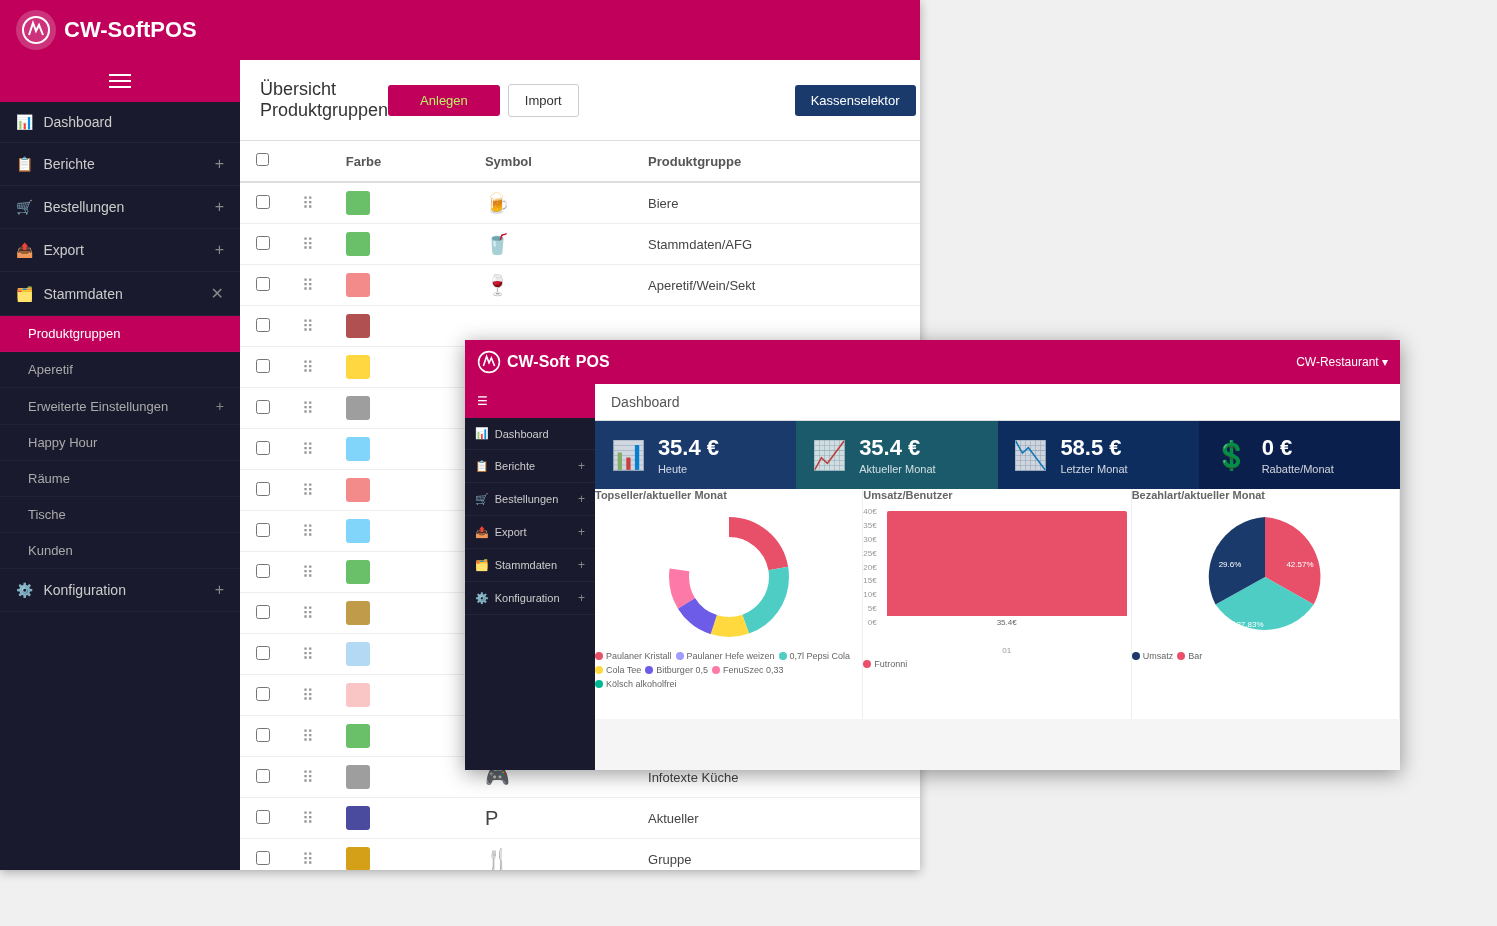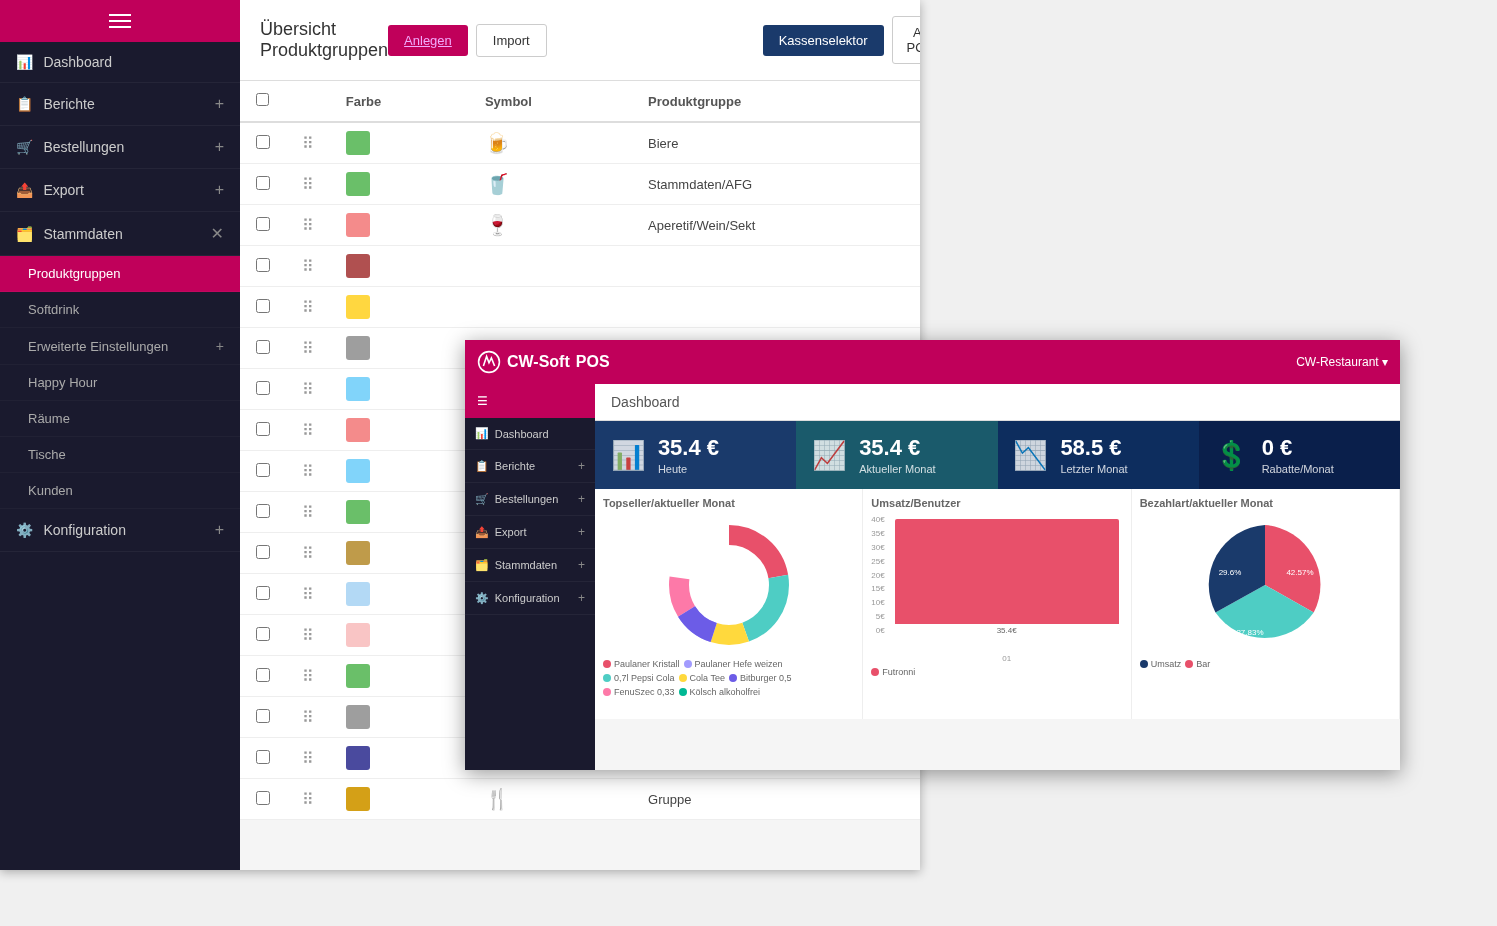--- a/index.html
+++ b/index.html
@@ -122,27 +122,26 @@
       color: #333;
       font-weight: normal;
     }
     .btn-toolbar {
       display: flex;
       gap: 8px;
       align-items: center;
     }
     .btn-primary {
       background: #c0005a;
-      color: #f0abfc;
+      color: #bef264;
       border: none;
-      padding: 8px 16px;
+      padding: 8px 32px;
       border-radius: 3px;
       cursor: pointer;
       font-size: 13px;
-      text-decoration: underline;
     }
     .btn-default {
       background: #fff;
       color: #333;
       border: 1px solid #ccc;
       padding: 8px 16px;
       border-radius: 3px;
       cursor: pointer;
       font-size: 13px;
     }
@@ -298,21 +297,21 @@
     .charts-row {
       display: flex;
       gap: 0;
       height: 230px;
       overflow: hidden;
     }
     .chart-panel {
       flex: 1;
       background: white;
       border-right: 1px solid #eee;
-      padding: 8px;
+      padding: 0;
       overflow: hidden;
     }
     .chart-title {
       font-size: 11px;
       color: #666;
       margin-bottom: 6px;
       font-weight: 600;
     }
 
     
@@ -382,20 +381,33 @@
       text-align: right;
       padding-right: 2px;
     }
 
   </style>
 </head>
 <body>
 
 <div class="main-window">
 
+  <div class="top-bar">
+    <div class="logo-area">
+      <div class="logo-icon">
+        <svg width="30" height="30" viewBox="0 0 30 30">
+          <circle cx="15" cy="15" r="13" fill="none" stroke="white" stroke-width="2"></circle>
+          <path d="M8,20 L12,8 L15,16 L18,10 L22,20" stroke="white" stroke-width="2" fill="none"></path>
+        </svg>
+      </div>
+      <div class="logo-text">
+        <span>CW-Soft</span><span>POS</span>
+      </div>
+    </div>
+  </div>
 
   <div class="main-body">
 
     <div class="sidebar">
       <button class="sidebar-menu-btn">
         <div class="hamburger">
           <span></span>
             <span></span>
             <span></span>
         </div>
@@ -433,21 +445,21 @@
           <span>🗂️</span>
           <span>Stammdaten</span>
         </div>
         <span class="plus">✕</span>
       </div>
 
       <div class="nav-sub-item nav-sub-item-active">
         <span>Produktgruppen</span>
       </div>
       <div class="nav-sub-item">
-        <span>Softdrink</span>
+        <span>Aperetif</span>
       </div>
       <div class="nav-sub-item" style="display:flex;justify-content:space-between;align-items:center;">
         <span>Erweiterte Einstellungen</span>
         <span style="color:#888;font-size:14px;">+</span>
       </div>
       <div class="nav-sub-item">
         <span>Happy Hour</span>
       </div>
       <div class="nav-sub-item">
         <span>Räume</span>

